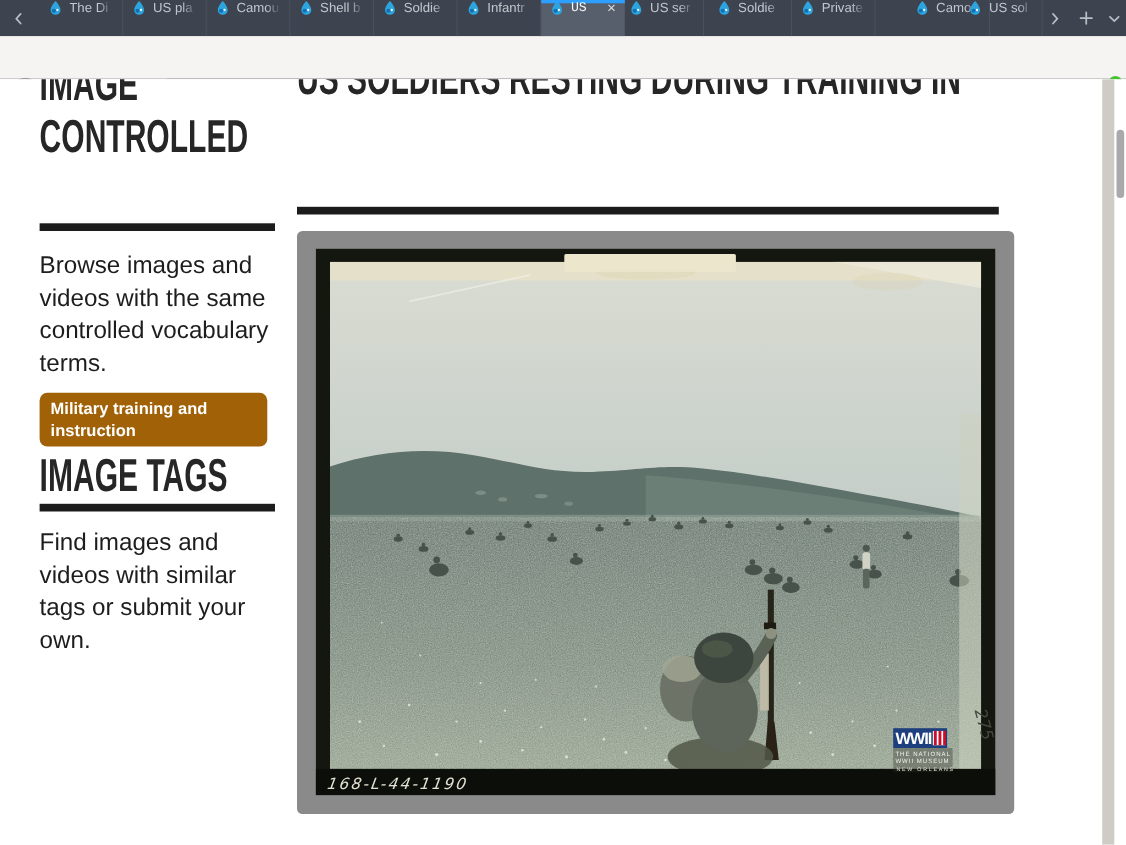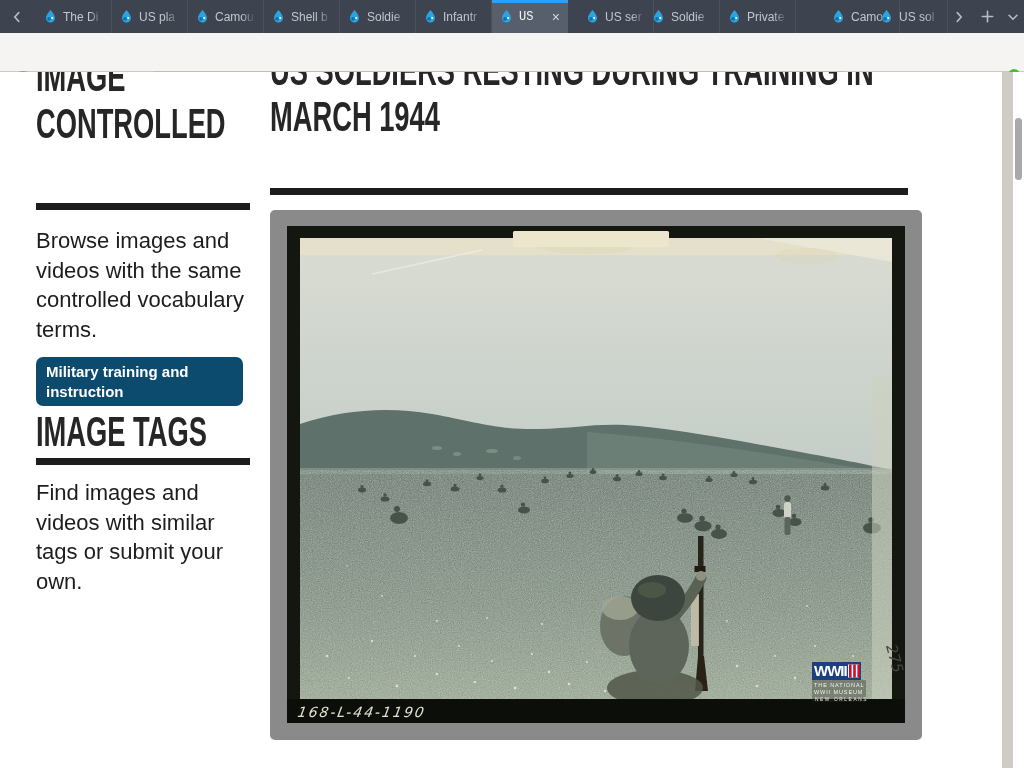--- a/index.html
+++ b/index.html
@@ -1,21 +1,21 @@
 <!DOCTYPE html>
 <html><head>
 <meta charset="utf-8">
 <style>
   * { margin:0; padding:0; box-sizing:border-box; }
   html,body { width:1024px; height:768px; overflow:hidden; background:#fff;
               font-family:"Liberation Sans", sans-serif; }
 
   
   .tabbar { position:absolute; left:0; top:0; width:1024px; height:33px; background:#3d4450; }
-  .tab { position:absolute; top:0; height:33px; width:76px; display:flex; align-items:center;
+  .tab { position:absolute; top:0; height:33px; width:76px; display:flex; 
          gap:5px; padding:0 7px; border-right:1px solid #4a515c; cursor:default; }
   .tab-label { font-size:12px; color:#c2c7ce; white-space:nowrap; overflow:hidden; flex:1;
                -webkit-mask-image:linear-gradient(to right,#000 65%,transparent 98%);
                mask-image:linear-gradient(to right,#000 65%,transparent 98%); }
   .tab.active { background:#575e6c; border-right:none; }
   .tab.active .tab-label { color:#f6f7f8;font-family:Liberation Mono, monospace; }
   .tab-stripe { position:absolute; left:0; top:0; width:100%; height:2.5px; background:#2da0ff; }
   .tab-close { font-size:14px; color:#d4d7db; line-height:1; padding:0 1px; }
   .tabctl { position:absolute; top:0; height:33px; width:26px; display:flex; align-items:center;
             justify-content:center; color:#b9bec6; }
@@ -55,21 +55,21 @@
   .scroll-thumb { position:absolute; left:1015px; top:46px; width:7px; height:62px;
                   background:#a9a9ac; border-radius:4px; }
 
   .cond { display:inline-block; transform:scaleX(0.65); transform-origin:0 50%; white-space:nowrap; }
   .h-line { font-size:42px; font-weight:bold; color:#262626; line-height:47px; letter-spacing:0; }
 
   aside { position:absolute; left:36px; top:0; width:214px; }
   .side-head { position:absolute; left:0; }
   .rule { position:absolute; left:0; height:7px; background:#1c1c1c; }
   .side-text { position:absolute; left:0; width:214px; font-size:22px; line-height:29.5px; color:#1d1d1d; }
-  .tagpill { position:absolute; left:0; top:285px; width:207px; background:#0c4a6e; border-radius:7px;
+  .tagpill { position:absolute; left:0; top:285px; width:207px; background:#a16207; border-radius:7px;
              padding:5px 10px; font-size:15px; font-weight:bold; color:#fff; line-height:19.5px; cursor:pointer; }
 
   main { position:absolute; left:270px; top:0; width:652px; }
   .title-line { line-height:46px; }
   .title-block { position:absolute; left:0; top:-24px; width:652px; }
   .photo-mat { position:absolute; left:0; top:138px; width:652px; height:530px; background:#8a8a8a;
                border-radius:5px; cursor:pointer; }
   .photo-mat svg { position:absolute; left:17px; top:16px; }
 </style>
 </head>
@@ -137,21 +137,21 @@
       <div class="tab-stripe"></div>
       <span class="favicon"><svg viewBox="0 0 16 16">
             <path d="M8 1 C8 1 3.2 6 3.2 9.6 a4.8 4.8 0 0 0 9.6 0 C12.8 6 8 1 8 1 Z" fill="#2ea4de"></path>
             <circle cx="6.4" cy="10.4" r="2" fill="#0f6fb7"></circle>
             <circle cx="9.8" cy="9.6" r="1.1" fill="#fff"></circle>
           </svg></span>
       <span class="tab-label">US</span>
       <span class="tab-close">×</span>
     </div>
 
-    <div class="tab" style="left:578px">
+    <div class="tab" style="left:564px">
         <span class="favicon"><svg viewBox="0 0 16 16">
             <path d="M8 1 C8 1 3.2 6 3.2 9.6 a4.8 4.8 0 0 0 9.6 0 C12.8 6 8 1 8 1 Z" fill="#2ea4de"></path>
             <circle cx="6.4" cy="10.4" r="2" fill="#0f6fb7"></circle>
             <circle cx="9.8" cy="9.6" r="1.1" fill="#fff"></circle>
           </svg></span>
         <span class="tab-label">US ser</span>
       </div>
     <div class="tab" style="left:644px">
         <span class="favicon"><svg viewBox="0 0 16 16">
             <path d="M8 1 C8 1 3.2 6 3.2 9.6 a4.8 4.8 0 0 0 9.6 0 C12.8 6 8 1 8 1 Z" fill="#2ea4de"></path>
@@ -305,21 +305,20 @@
       <div class="side-head" style="top:336px">
         <div class="h-line"><span class="cond">IMAGE TAGS</span></div>
       </div>
       <div class="rule" style="top:386px; width:214px"></div>
       <p class="side-text" style="top:406px">Find images and videos with similar tags or submit your own.</p>
     </aside>
 
     <main>
       <div class="title-block">
         <div class="h-line title-line"><span class="cond">US SOLDIERS RESTING DURING TRAINING IN</span></div>
-        <div class="h-line title-line"><span class="cond">MARCH 1944</span></div>
       </div>
       <div class="rule" style="top:116px; width:638px"></div>
 
       <div class="photo-mat">
         <svg width="618" height="497" viewBox="0 0 618 497">
           <defs>
             <linearGradient id="sky" x1="0" y1="0" x2="0" y2="1">
               <stop offset="0" stop-color="#dadcd2"></stop>
                 <stop offset="0.55" stop-color="#cdd4cd"></stop>
                 <stop offset="1" stop-color="#c2ccc6"></stop>

